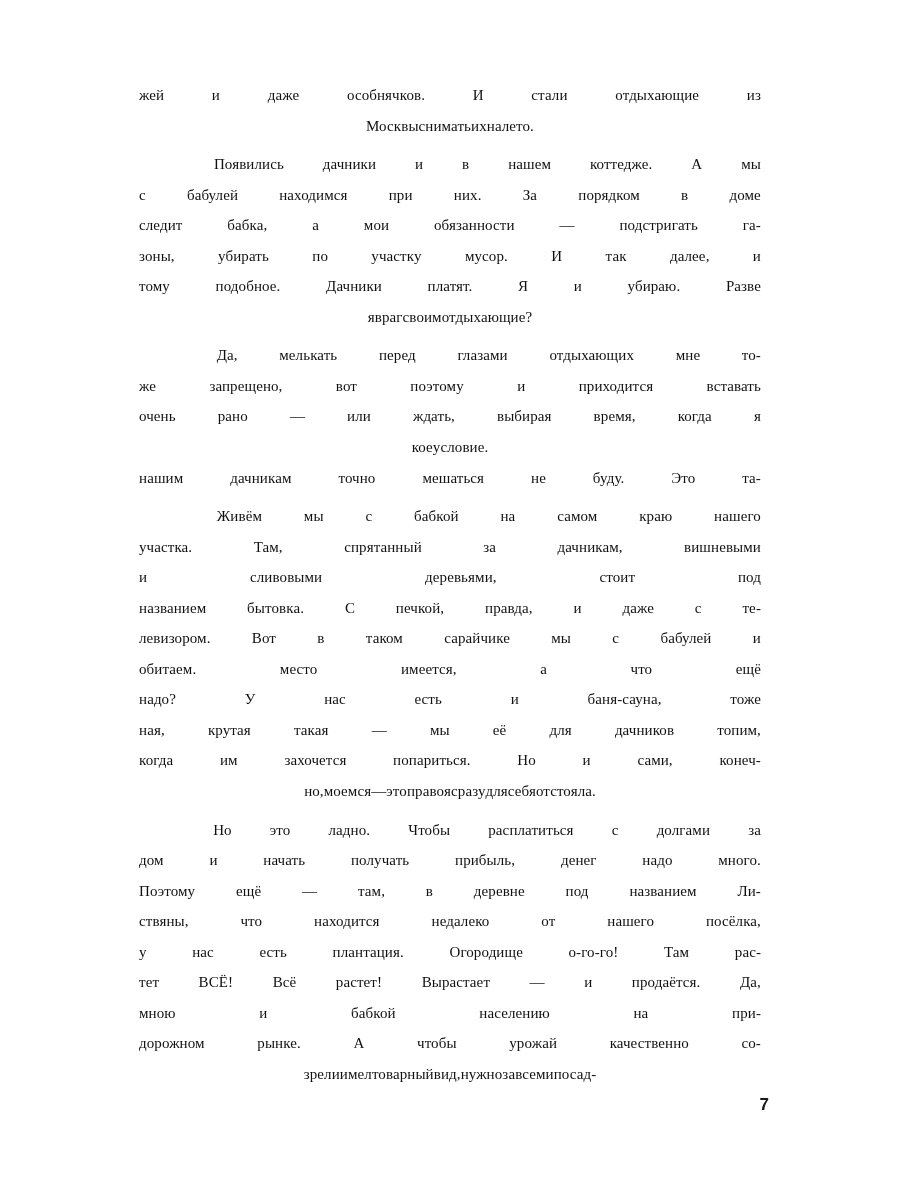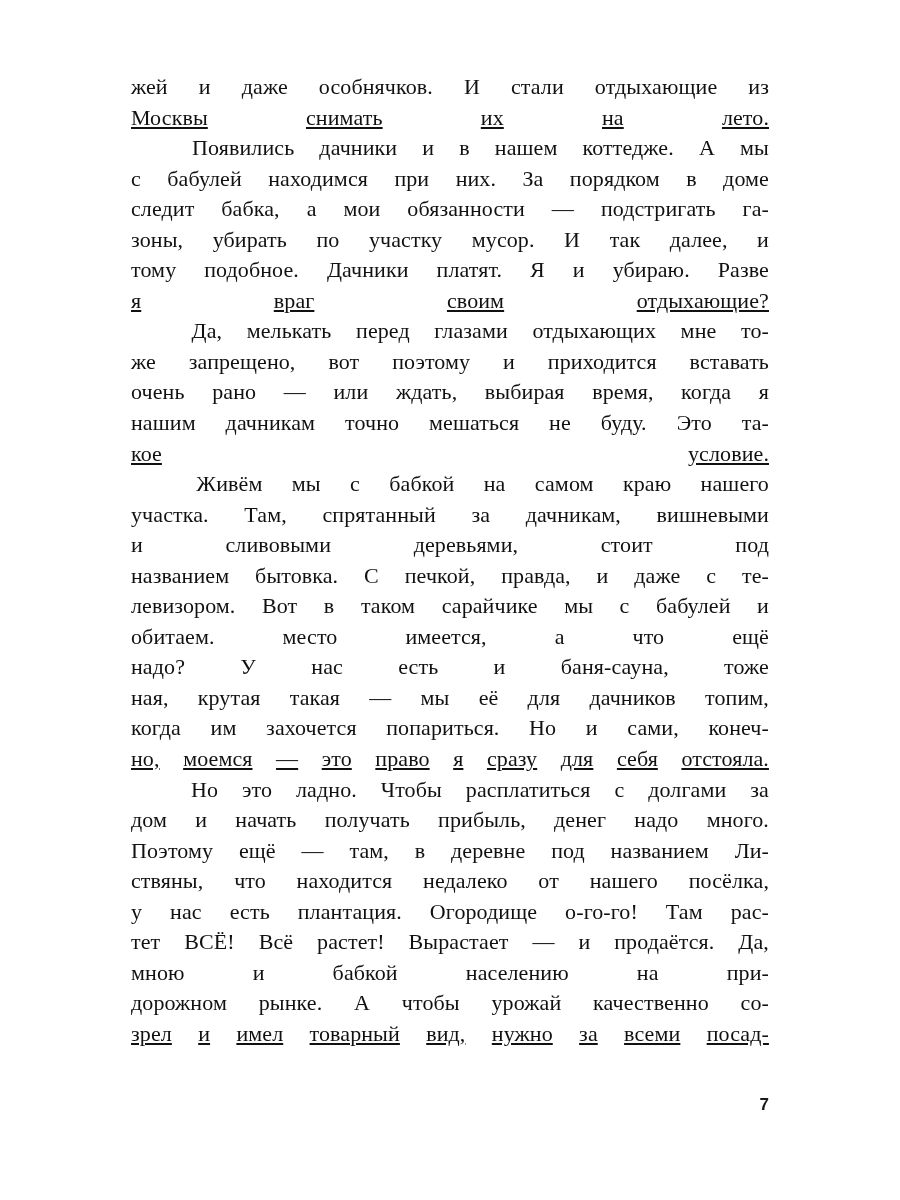--- a/index.html
+++ b/index.html
@@ -29,40 +29,39 @@
 
   
   #text-column {
     position: absolute;
     left: 131px;
     top: 72px;
     width: 638px;
   }
 
   .paragraph {
-    margin: 0;
+    margin: 8px;
     padding: 0;
-    font-size: 22px;
+    font-size: 15px;
     line-height: 30.55px;
     color: #111111;
     letter-spacing: 0.1px;
   }
 
   
   .line {
     display: flex;
     width: 100%;
     white-space: pre;
   }
   .line.justify {
     justify-content: space-between;
   }
   .line.last {
-    justify-content: space-between;
-    text-decoration: underline;
+    justify-content: center;
   }
   .line .w {
     white-space: pre;
   }
   
   .line.indent {
     text-indent: 0;
   }
   .line.indent::before {
     content: "";
@@ -100,22 +99,22 @@
         <div class="line justify"><span class="w">с</span><span class="w">бабулей</span><span class="w">находимся</span><span class="w">при</span><span class="w">них.</span><span class="w">За</span><span class="w">порядком</span><span class="w">в</span><span class="w">доме</span></div>
         <div class="line justify"><span class="w">следит</span><span class="w">бабка,</span><span class="w">а</span><span class="w">мои</span><span class="w">обязанности</span><span class="w">—</span><span class="w">подстригать</span><span class="w">га-</span></div>
         <div class="line justify"><span class="w">зоны,</span><span class="w">убирать</span><span class="w">по</span><span class="w">участку</span><span class="w">мусор.</span><span class="w">И</span><span class="w">так</span><span class="w">далее,</span><span class="w">и</span></div>
         <div class="line justify"><span class="w">тому</span><span class="w">подобное.</span><span class="w">Дачники</span><span class="w">платят.</span><span class="w">Я</span><span class="w">и</span><span class="w">убираю.</span><span class="w">Разве</span></div>
         <div class="line last"><span class="w">я</span><span class="w">враг</span><span class="w">своим</span><span class="w">отдыхающие?</span></div>
       </div>
       <div class="paragraph">
         <div class="line justify indent"><span class="w">Да,</span><span class="w">мелькать</span><span class="w">перед</span><span class="w">глазами</span><span class="w">отдыхающих</span><span class="w">мне</span><span class="w">то-</span></div>
         <div class="line justify"><span class="w">же</span><span class="w">запрещено,</span><span class="w">вот</span><span class="w">поэтому</span><span class="w">и</span><span class="w">приходится</span><span class="w">вставать</span></div>
         <div class="line justify"><span class="w">очень</span><span class="w">рано</span><span class="w">—</span><span class="w">или</span><span class="w">ждать,</span><span class="w">выбирая</span><span class="w">время,</span><span class="w">когда</span><span class="w">я</span></div>
+        <div class="line last"><span class="w">кое</span><span class="w">условие.</span></div>
         <div class="line justify"><span class="w">нашим</span><span class="w">дачникам</span><span class="w">точно</span><span class="w">мешаться</span><span class="w">не</span><span class="w">буду.</span><span class="w">Это</span><span class="w">та-</span></div>
-        <div class="line last"><span class="w">кое</span><span class="w">условие.</span></div>
       </div>
       <div class="paragraph">
         <div class="line justify indent"><span class="w">Живём</span><span class="w">мы</span><span class="w">с</span><span class="w">бабкой</span><span class="w">на</span><span class="w">самом</span><span class="w">краю</span><span class="w">нашего</span></div>
         <div class="line justify"><span class="w">участка.</span><span class="w">Там,</span><span class="w">спрятанный</span><span class="w">за</span><span class="w">дачникам,</span><span class="w">вишневыми</span></div>
         <div class="line justify"><span class="w">и</span><span class="w">сливовыми</span><span class="w">деревьями,</span><span class="w">стоит</span><span class="w">под</span></div>
         <div class="line justify"><span class="w">названием</span><span class="w">бытовка.</span><span class="w">С</span><span class="w">печкой,</span><span class="w">правда,</span><span class="w">и</span><span class="w">даже</span><span class="w">с</span><span class="w">те-</span></div>
         <div class="line justify"><span class="w">левизором.</span><span class="w">Вот</span><span class="w">в</span><span class="w">таком</span><span class="w">сарайчике</span><span class="w">мы</span><span class="w">с</span><span class="w">бабулей</span><span class="w">и</span></div>
         <div class="line justify"><span class="w">обитаем.</span><span class="w">место</span><span class="w">имеется,</span><span class="w">а</span><span class="w">что</span><span class="w">ещё</span></div>
         <div class="line justify"><span class="w">надо?</span><span class="w">У</span><span class="w">нас</span><span class="w">есть</span><span class="w">и</span><span class="w">баня-сауна,</span><span class="w">тоже</span></div>
         <div class="line justify"><span class="w">ная,</span><span class="w">крутая</span><span class="w">такая</span><span class="w">—</span><span class="w">мы</span><span class="w">её</span><span class="w">для</span><span class="w">дачников</span><span class="w">топим,</span></div>

